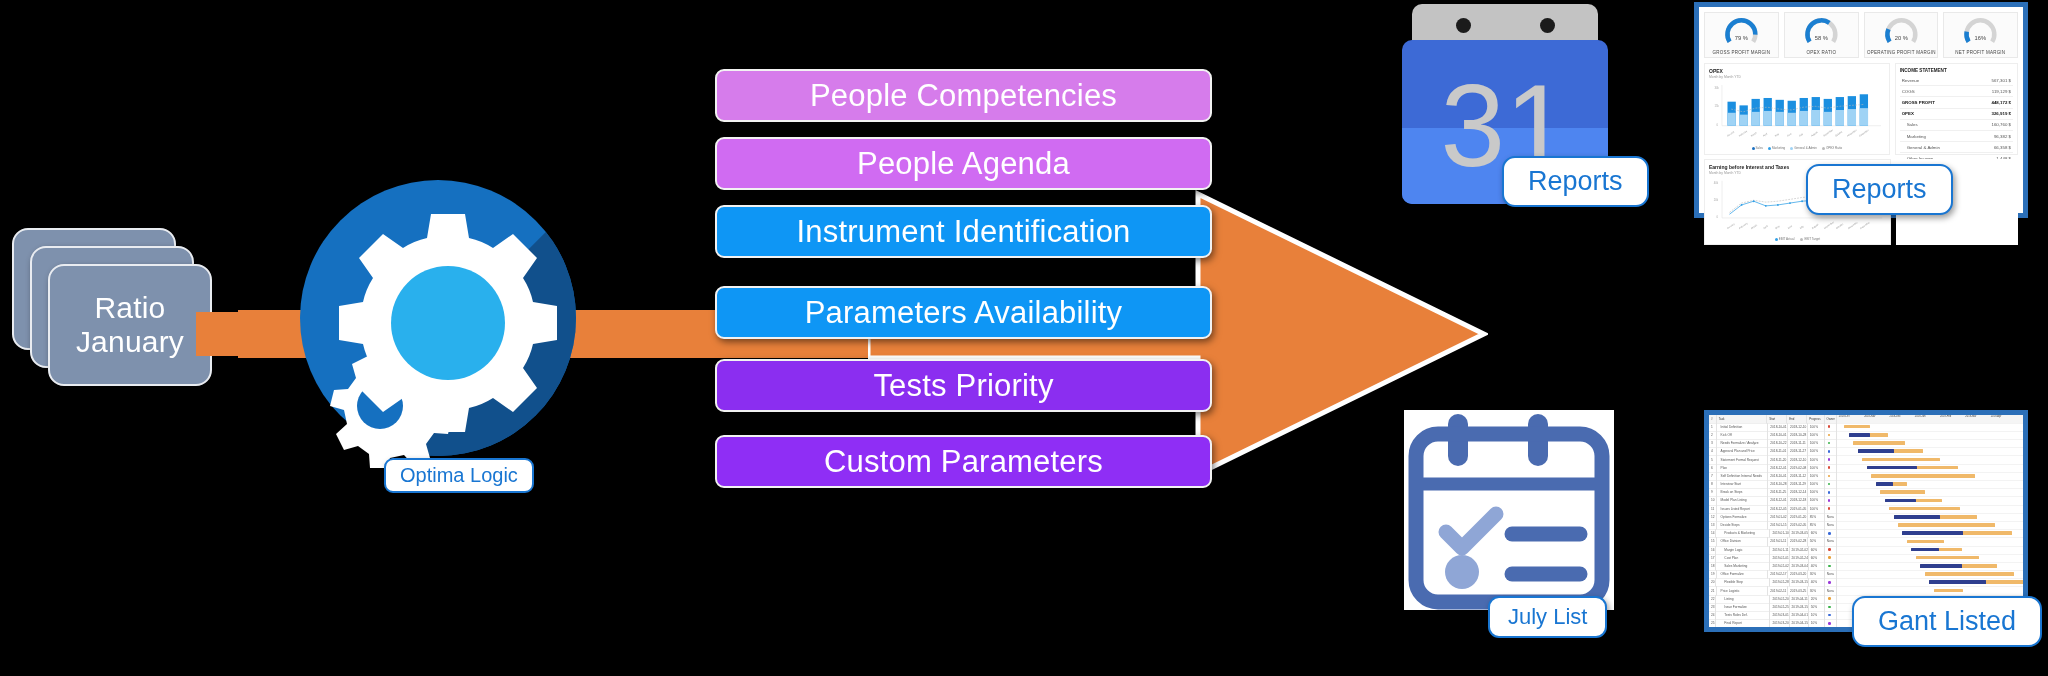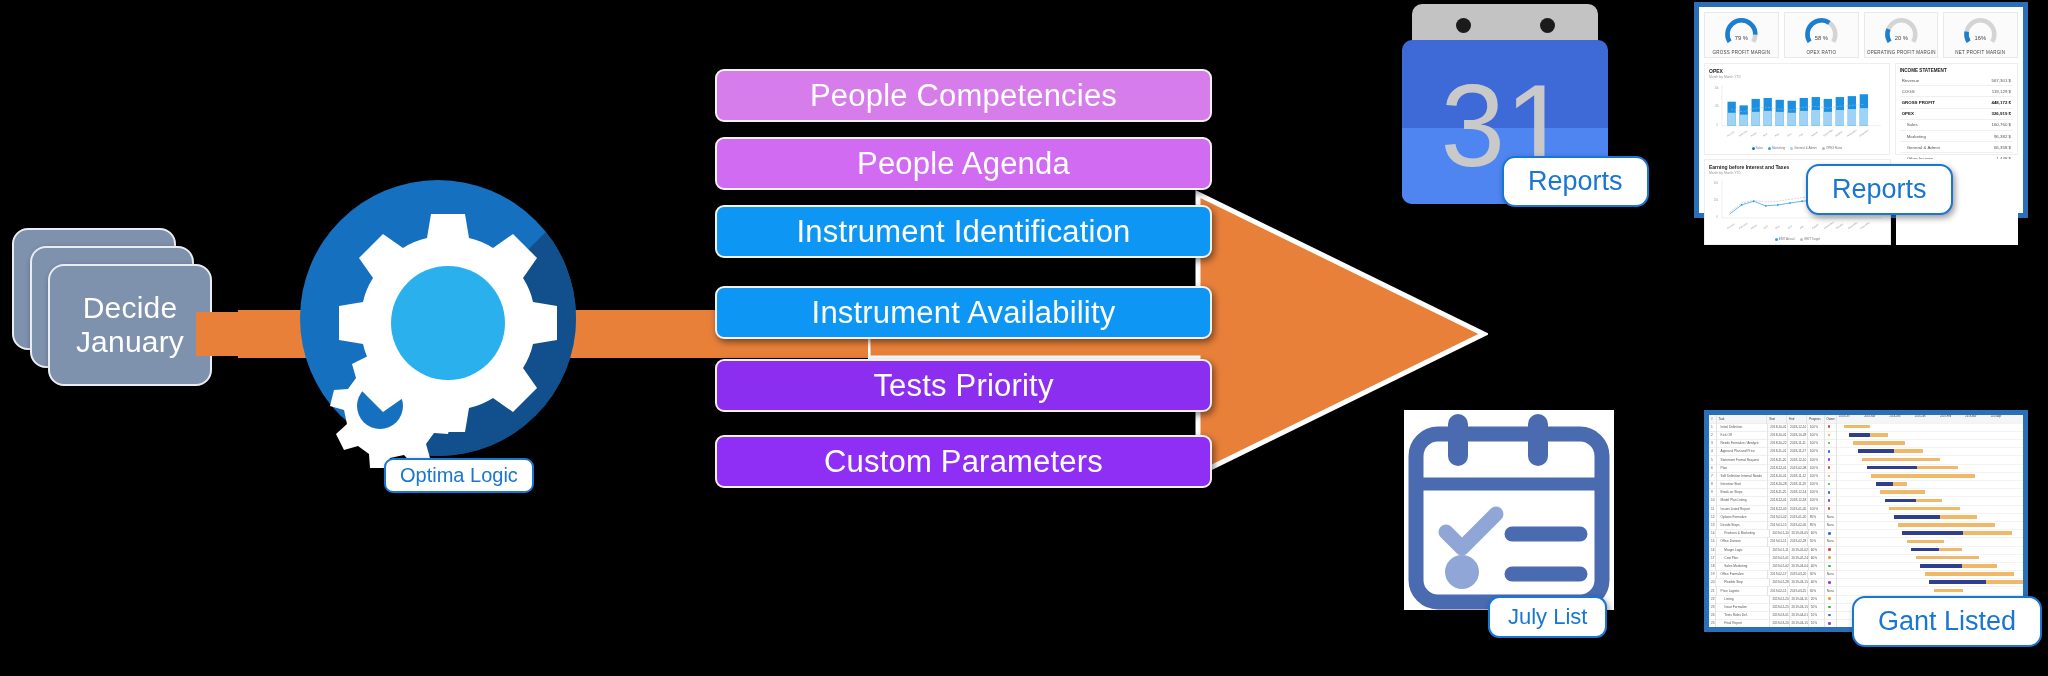--- a/index.html
+++ b/index.html
@@ -101,21 +101,21 @@
 </head>
 <body>
 
 <div id="stage">
 
   <div class="req-stack">
     <div class="req-card c1"></div>
     <div class="req-card c2"></div>
     <div class="req-card c3">
       <div class="req-label">
-        <div>Decide</div>
+        <div>Ratio</div>
         <div>January</div>
       </div>
     </div>
   </div>
 
   <div class="stub"></div>
 
   <div class="arrow">
     <div class="arrow-shaft"></div>
     <svg class="arrow-big" viewBox="0 0 620 288">
@@ -158,21 +158,21 @@
     <div class="bar" style="top:0px;background:#d67ceb;">
       <span>People Competencies</span>
     </div>
     <div class="bar" style="top:136px;background:#0e96f5;">
       <span>Instrument Identification</span>
     </div>
     <div class="bar" style="top:68px;background:#d06bf2;">
       <span>People Agenda</span>
     </div>
     <div class="bar" style="top:217px;background:#0e96f5;">
-      <span>Instrument Availability</span>
+      <span>Parameters Availability</span>
     </div>
     <div class="bar" style="top:290px;background:#8b2ef0;">
       <span>Tests Priority</span>
     </div>
     <div class="bar" style="top:366px;background:#8f2ef5;">
       <span>Custom Parameters</span>
     </div>
   </div>
 
   <div class="cal">

